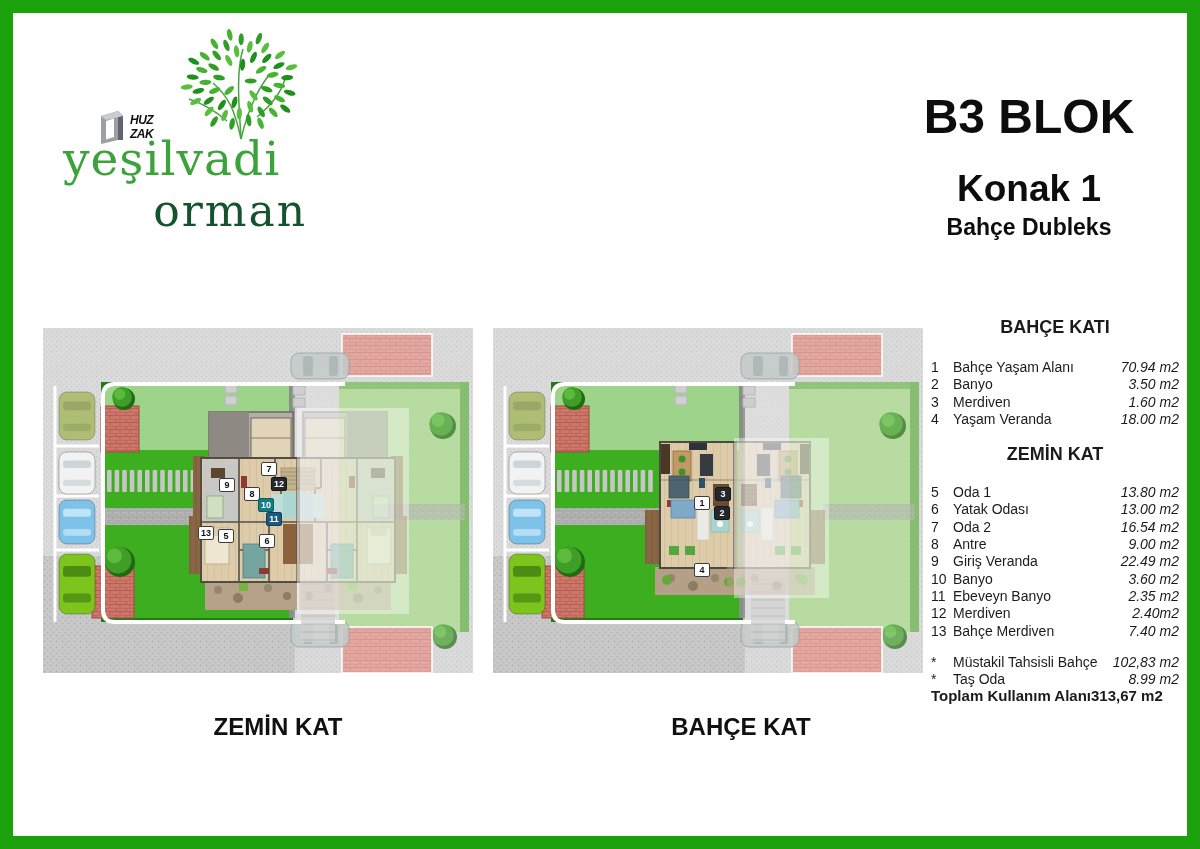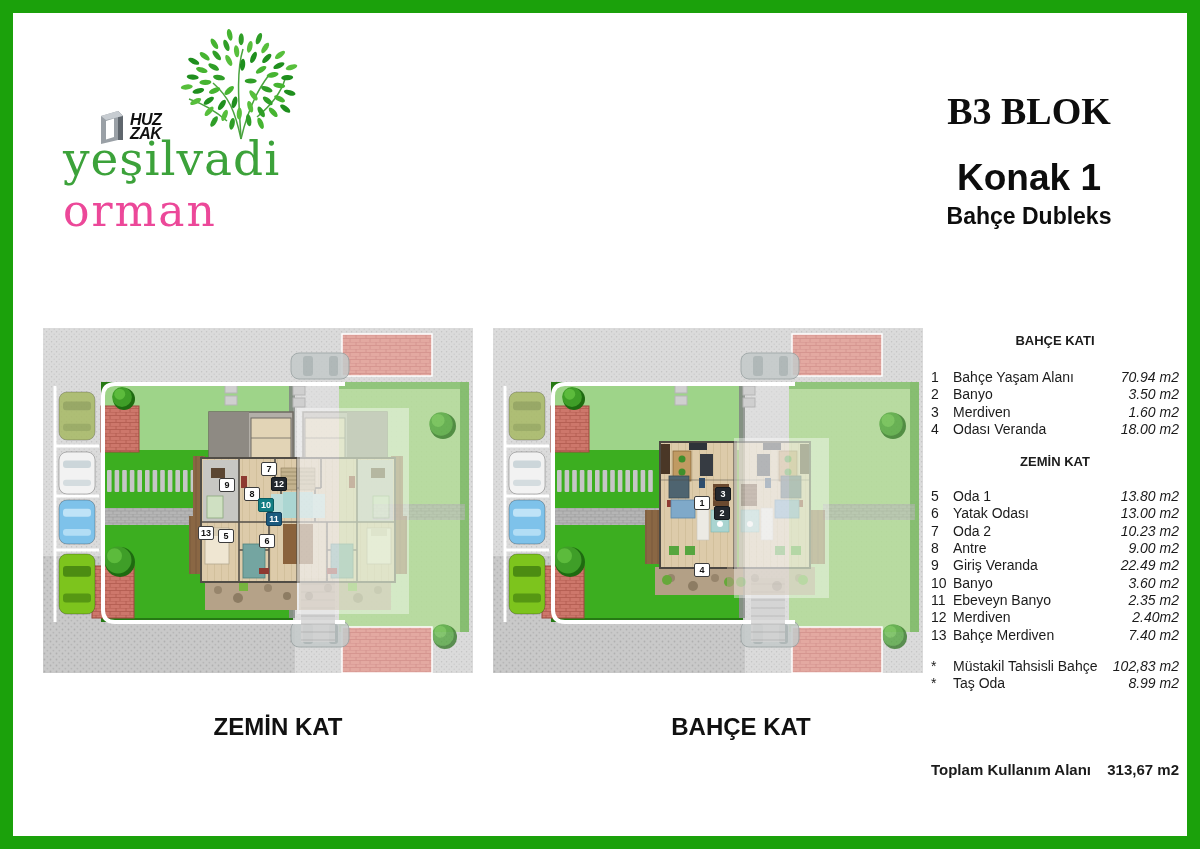--- a/index.html
+++ b/index.html
@@ -4,56 +4,56 @@
 <style>
   html,body{margin:0;padding:0;background:#fff;}
   .page{position:relative;width:1200px;height:849px;box-sizing:border-box;
         border:13px solid #1ba10b;background:#fff;overflow:hidden;
         font-family:"Liberation Sans",sans-serif;color:#1b1b1b;}
   
   .logo-block{position:absolute;left:0;top:0;width:330px;height:240px;}
   .leafball{position:absolute;left:150px;top:12px;width:156px;height:120px;}
   .huzzak{position:absolute;left:84px;top:96px;display:flex;align-items:center;gap:3px;}
   .huzzak .door{width:30px;height:36px;}
-  .hz-text{display:flex;flex-direction:column;font-weight:800;font-size:16px;
+  .hz-text{display:flex;flex-direction:column;font-weight:800;font-size:12px;
            line-height:14px;letter-spacing:-0.5px;color:#111;font-style:italic;}
   .brand-1{position:absolute;left:50px;top:118px;width:244px;text-align:left;
            font-family:"DejaVu Serif",serif;font-size:47px;color:#3ca23a;letter-spacing:1px;}
-  .brand-2{position:absolute;left:50px;top:172px;width:244px;
-           font-family:"DejaVu Serif",serif;font-size:44px;color:#ec4899;letter-spacing:2px;}
+  .brand-2{position:absolute;left:50px;top:172px;width:244px;text-align:right;
+           font-family:"DejaVu Serif",serif;font-size:44px;color:#14532d;letter-spacing:2px;}
   
   .title-block{position:absolute;left:880px;top:76px;width:272px;text-align:center;color:#0d0d0d;}
-  .title-block .t1{font-size:38px;font-weight:800;letter-spacing:0px;font-family:Liberation Serif, serif;}
+  .title-block .t1{font-size:48px;font-weight:800;letter-spacing:0px;}
   .title-block .t2{font-size:37px;font-weight:800;margin-top:24px;}
   .title-block .t3{font-size:23px;font-weight:800;margin-top:4px;}
   
   .plan{position:absolute;top:315px;width:430px;height:345px;}
   #plan-left{left:30px;} #plan-right{left:480px;}
   .plan svg{position:absolute;left:0;top:0;width:100%;height:100%;}
   .badge{position:absolute;transform:translate(-50%,-50%);min-width:10px;height:12px;
          padding:0 2px;font-size:9px;font-weight:800;line-height:12px;text-align:center;
          border-radius:2px;}
   .badge.light{background:#fff;color:#111;border:1px solid #3c3c3c;}
   .badge.dark{background:#23282e;color:#fff;border:1px solid #14181c;}
   .badge.teal{background:#127e84;color:#fff;border:1px solid #0b5d62;}
   .badge.blue{background:#1b5a7e;color:#fff;border:1px solid #123f5a;}
   .caption{position:absolute;top:700px;width:430px;text-align:center;
            font-size:24px;font-weight:800;color:#111;}
   #cap-left{left:50px;} #cap-right{left:513px;}
   
   .schedule{position:absolute;left:918px;top:296px;width:248px;font-size:14px;}
-  .sched-header{font-size:13px;font-weight:800;text-align:center;margin:24px 0 21px;}
+  .sched-header{font-size:18px;font-weight:800;text-align:center;margin:8px 0 21px;}
   .sched-header + .srow{margin-top:0;}
   .srow{display:grid;grid-template-columns:22px 1fr auto;line-height:17.3px;white-space:nowrap;}
   .srow .no{text-align:left;}
   .srow .ar{text-align:right;font-style:italic;}
   .extras{margin-top:14px;}
   .sections > .sched-header:nth-child(6){margin-top:16px;margin-bottom:19px;}
-  .total-row{position:absolute;left:918px;top:748px;width:248px;display:flex;
-             justify-content:space-between;font-size:15px;font-weight:800;}
+  .total-row{position:absolute;left:918px;top:674px;width:248px;display:flex;
+             font-size:15px;font-weight:800;}
 </style>
 </head>
 <body>
 
 <div class="page">
 
   <div class="logo-block">
     <svg class="leafball" viewBox="0 0 156 120" id="leafball">
         <path d="M78 114 C72 86 66 72 50 58" stroke="#49a33e" stroke-width="1.5" fill="none"></path>
         <path d="M78 114 C84 88 92 68 106 50" stroke="#49a33e" stroke-width="1.5" fill="none"></path>
@@ -509,38 +509,38 @@
           <span class="nm">Banyo</span>
           <span class="ar">3.50 m2</span>
         </div>
         <div class="srow">
           <span class="no">3</span>
           <span class="nm">Merdiven</span>
           <span class="ar">1.60 m2</span>
         </div>
         <div class="srow">
           <span class="no">4</span>
-          <span class="nm">Odası Veranda</span>
+          <span class="nm">Yaşam Veranda</span>
           <span class="ar">18.00 m2</span>
         </div>
         <div class="sched-header">ZEMİN KAT</div>
         <div class="srow">
           <span class="no">5</span>
           <span class="nm">Oda 1</span>
           <span class="ar">13.80 m2</span>
         </div>
         <div class="srow">
           <span class="no">6</span>
           <span class="nm">Yatak Odası</span>
           <span class="ar">13.00 m2</span>
         </div>
         <div class="srow">
           <span class="no">7</span>
           <span class="nm">Oda 2</span>
-          <span class="ar">10.23 m2</span>
+          <span class="ar">16.54 m2</span>
         </div>
         <div class="srow">
           <span class="no">8</span>
           <span class="nm">Antre</span>
           <span class="ar">9.00 m2</span>
         </div>
         <div class="srow">
           <span class="no">9</span>
           <span class="nm">Giriş Veranda</span>
           <span class="ar">22.49 m2</span>

